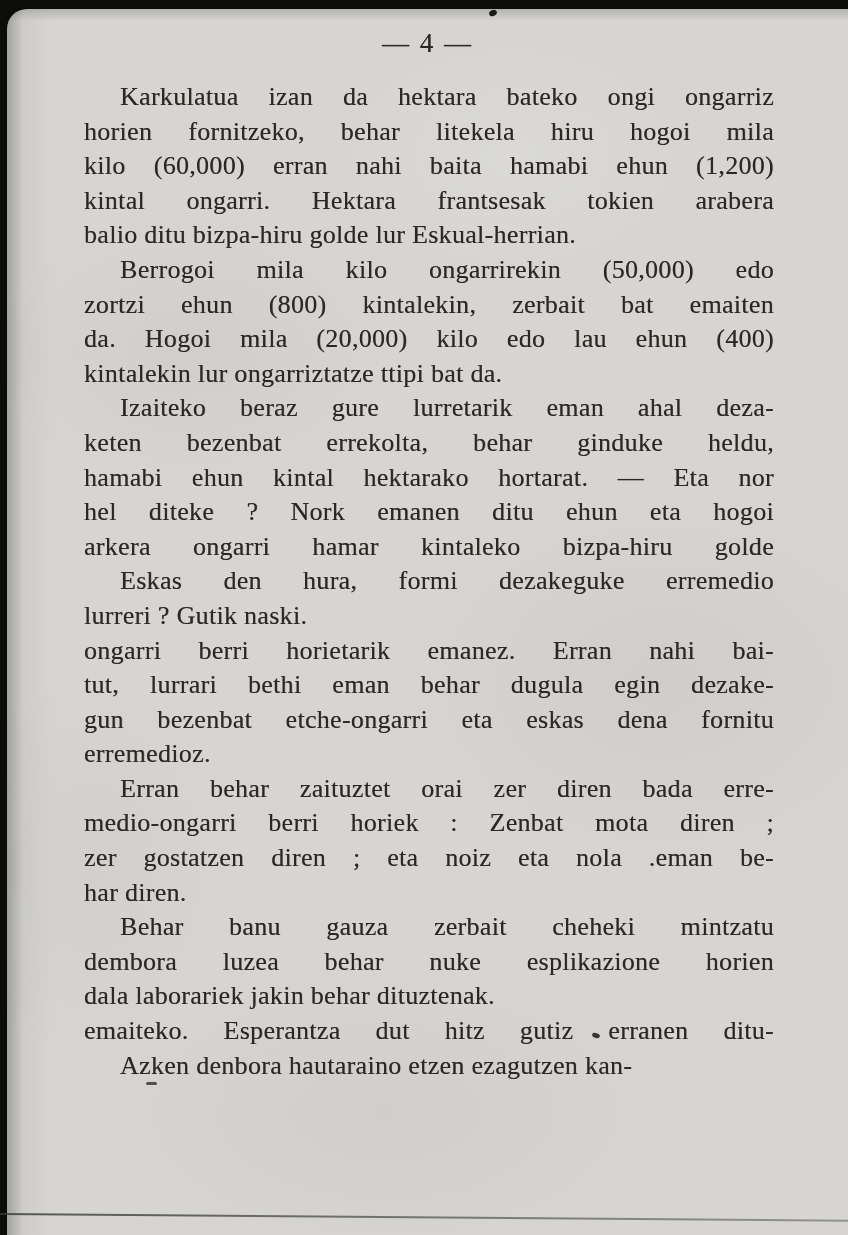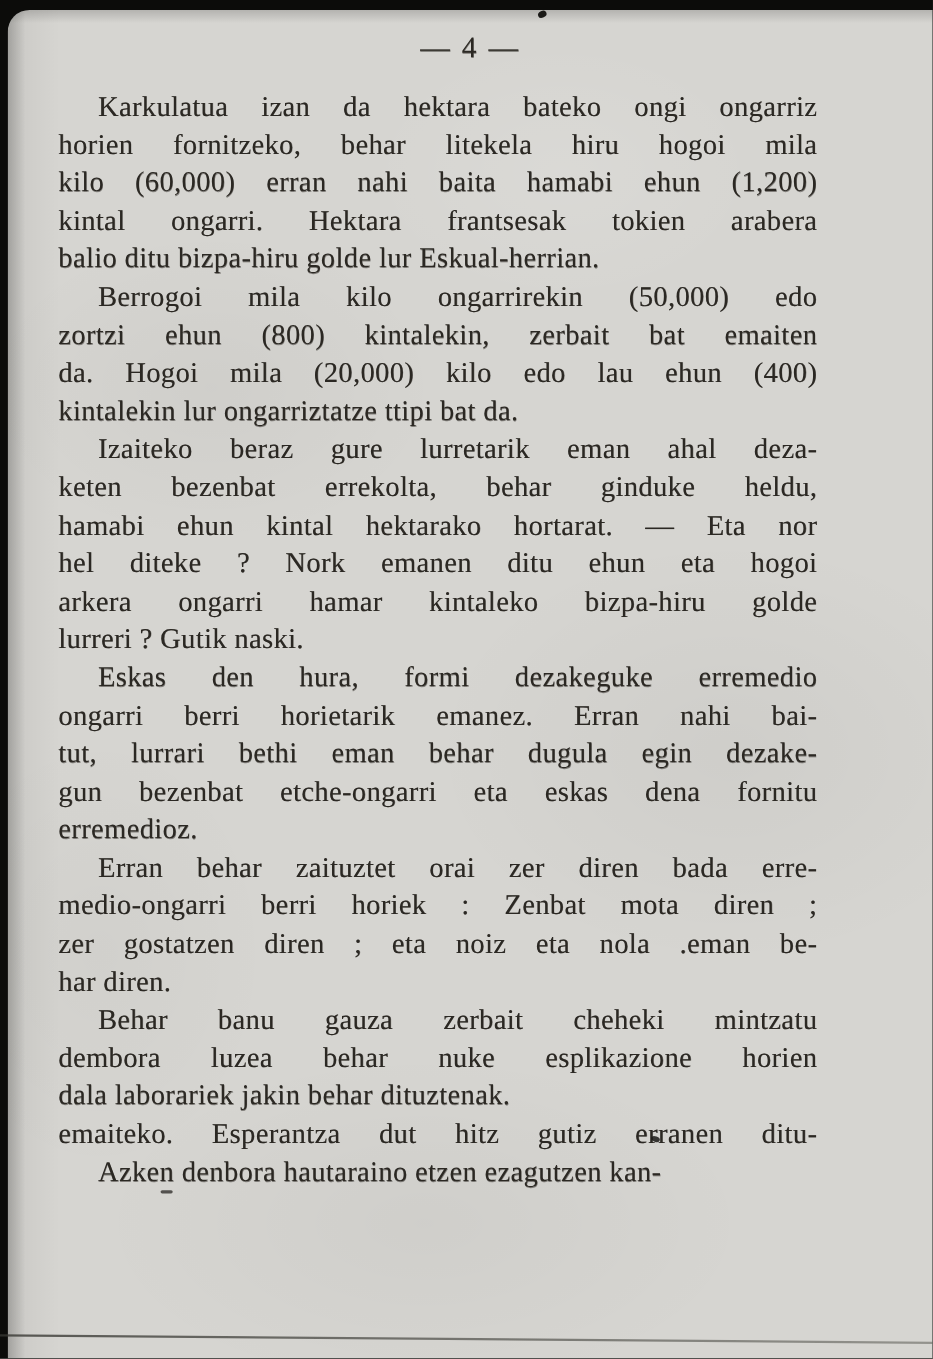--- a/index.html
+++ b/index.html
@@ -38,21 +38,21 @@
   .page-number {
     margin-top: 19px;
     text-align: center;
     font-size: 27px;
     letter-spacing: 2px;
     color: #2b2823;
     text-shadow: 0.3px 0.3px 0.5px rgba(43,40,35,0.55);
   }
   .text-block {
     margin-top: 21px;
-    margin-left: 46px;
+    margin-left: 77px;
     width: 690px;
     color: #2b2823;
     font-size: 26px;
     line-height: 34.6px;
     letter-spacing: 0.3px;
     text-shadow: 0.3px 0.3px 0.5px rgba(43,40,35,0.5);
   }
   .line {
     text-align: justify;
     text-align-last: justify;
@@ -95,22 +95,22 @@
         <div class="line last">balio ditu bizpa-hiru golde lur Eskual-herrian.</div>
         <div class="line first">Berrogoi mila kilo ongarrirekin (50,000) edo</div>
         <div class="line">zortzi ehun (800) kintalekin, zerbait bat emaiten</div>
         <div class="line">da. Hogoi mila (20,000) kilo edo lau ehun (400)</div>
         <div class="line last">kintalekin lur ongarriztatze ttipi bat da.</div>
         <div class="line first">Izaiteko beraz gure lurretarik eman ahal deza-</div>
         <div class="line">keten bezenbat errekolta, behar ginduke heldu,</div>
         <div class="line">hamabi ehun kintal hektarako hortarat. — Eta nor</div>
         <div class="line">hel diteke ? Nork emanen ditu ehun eta hogoi</div>
         <div class="line">arkera ongarri hamar kintaleko bizpa-hiru golde</div>
+        <div class="line first">Eskas den hura, formi dezakeguke erremedio</div>
         <div class="line last">lurreri ? Gutik naski.</div>
-        <div class="line first">Eskas den hura, formi dezakeguke erremedio</div>
         <div class="line">ongarri berri horietarik emanez. Erran nahi bai-</div>
         <div class="line">tut, lurrari bethi eman behar dugula egin dezake-</div>
         <div class="line">gun bezenbat etche-ongarri eta eskas dena fornitu</div>
         <div class="line last">erremedioz.</div>
         <div class="line first">Erran behar zaituztet orai zer diren bada erre-</div>
         <div class="line">medio-ongarri berri horiek : Zenbat mota diren ;</div>
         <div class="line">zer gostatzen diren ; eta noiz eta nola .eman be-</div>
         <div class="line last">har diren.</div>
         <div class="line first">Behar banu gauza zerbait cheheki mintzatu</div>
         <div class="line">dembora luzea behar nuke esplikazione horien</div>

